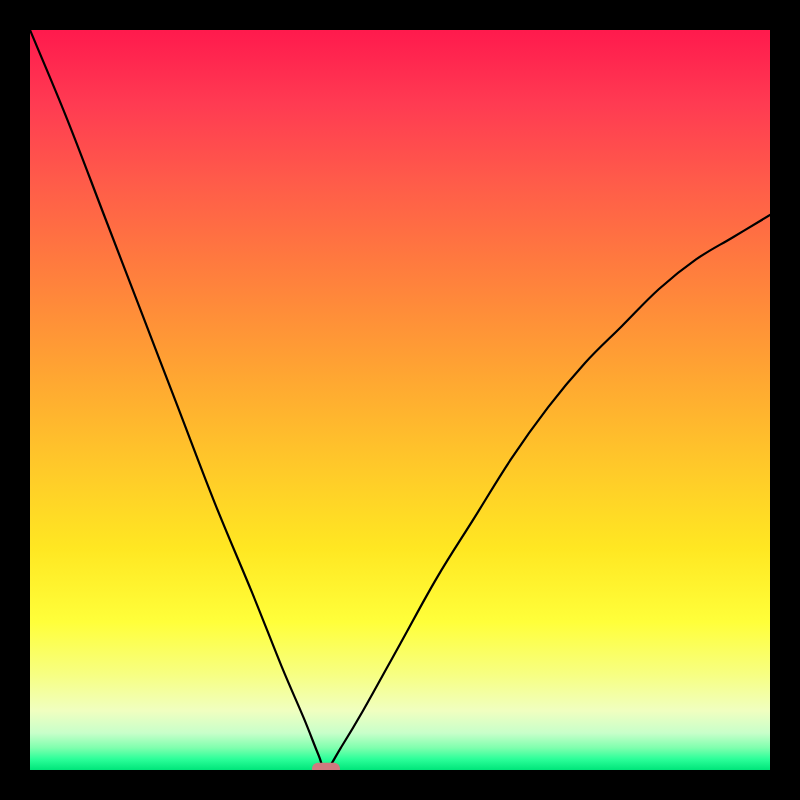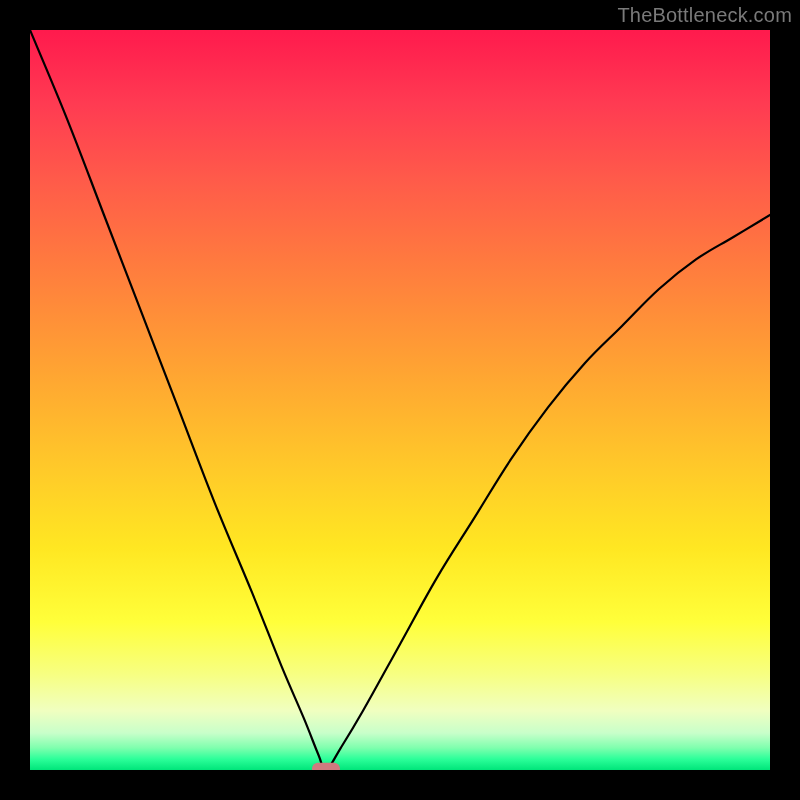--- a/index.html
+++ b/index.html
@@ -67,21 +67,20 @@
     font-size: 20px;
     font-weight: 500;
     letter-spacing: 0.2px;
     user-select: none;
   }
 </style>
 </head>
 <body>
 
 <div class="frame">
-  <div class="watermark">TheBottleneck.com</div>
   <div class="plot">
     <div class="gradient"></div>
     <svg class="curve" viewBox="0 0 740 740" preserveAspectRatio="none">
       <path id="curve-path" fill="none" stroke="#000" stroke-width="2.2" stroke-linecap="round" stroke-linejoin="round" d="M 0 0 C 6.66 15.983999999999991, 23.68 55.49999999999996, 37 88.79999999999995 C 50.32 122.09999999999995, 60.68 150.368, 74 185 C 87.32 219.632, 97.68 246.56799999999998, 111 281.2 C 124.32 315.832, 134.68 342.76800000000003, 148 377.40000000000003 C 161.32 412.03200000000004, 171.68 440.3, 185 473.6 C 198.32 506.90000000000003, 210.012 533.096, 222 562.4 C 233.988 591.704, 242.276 613.756, 251.60000000000002 636.4 C 260.92400000000004 659.044, 267.14 672.216, 273.8 688.2 C 280.46000000000004 704.1840000000001, 284.60400000000004 715.8760000000001, 288.6 725.2 C 292.596 734.524, 292.004 741.332, 296 740 C 299.996 738.668, 304.14 728.456, 310.8 717.8 C 317.46000000000004 707.1439999999999, 322.344 699.448, 333 680.8 C 343.656 662.1519999999999, 356.68 638.176, 370 614.2 C 383.32 590.224, 393.68000000000006 570.244, 407.00000000000006 547.6 C 420.32000000000005 524.956, 430.68 509.712, 444 488.4 C 457.32 467.08799999999997, 467.68 449.17999999999995, 481 429.2 C 494.32 409.22, 504.68 394.71600000000007, 518 377.40000000000003 C 531.32 360.084, 541.68 347.65199999999993, 555 332.99999999999994 C 568.32 318.34799999999996, 578.68 309.32, 592 296 C 605.32 282.68, 615.68 270.988, 629 259 C 642.32 247.012, 652.68 238.72400000000002, 666 229.40000000000003 C 679.32 220.07600000000005, 689.68 215.19200000000006, 703 207.20000000000005 C 716.32 199.20800000000003, 733.34 188.996, 740 185"></path>
     </svg>
     <div id="marker" class="marker" style="left: 296px; background: rgb(207, 122, 127);"></div>
   </div>
 </div>
 
 </body></html>

